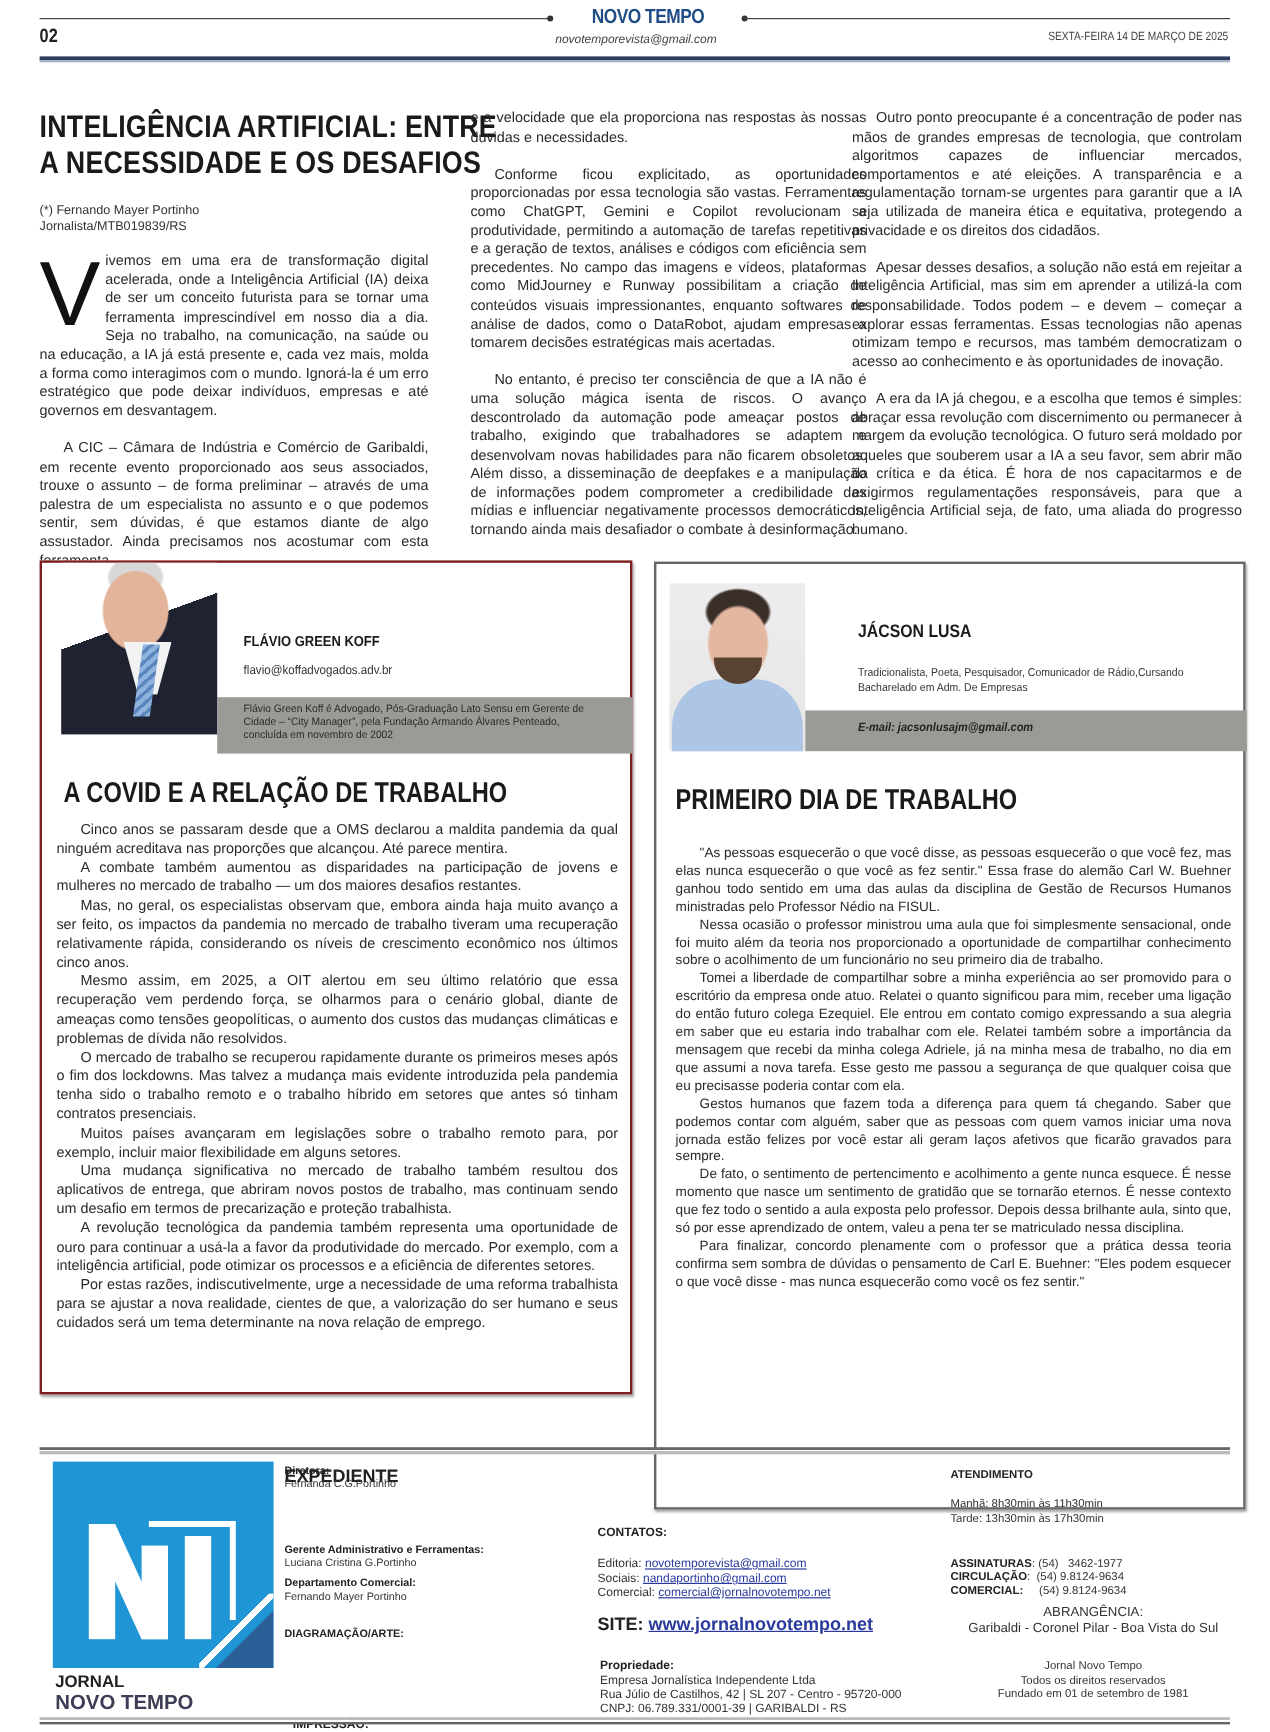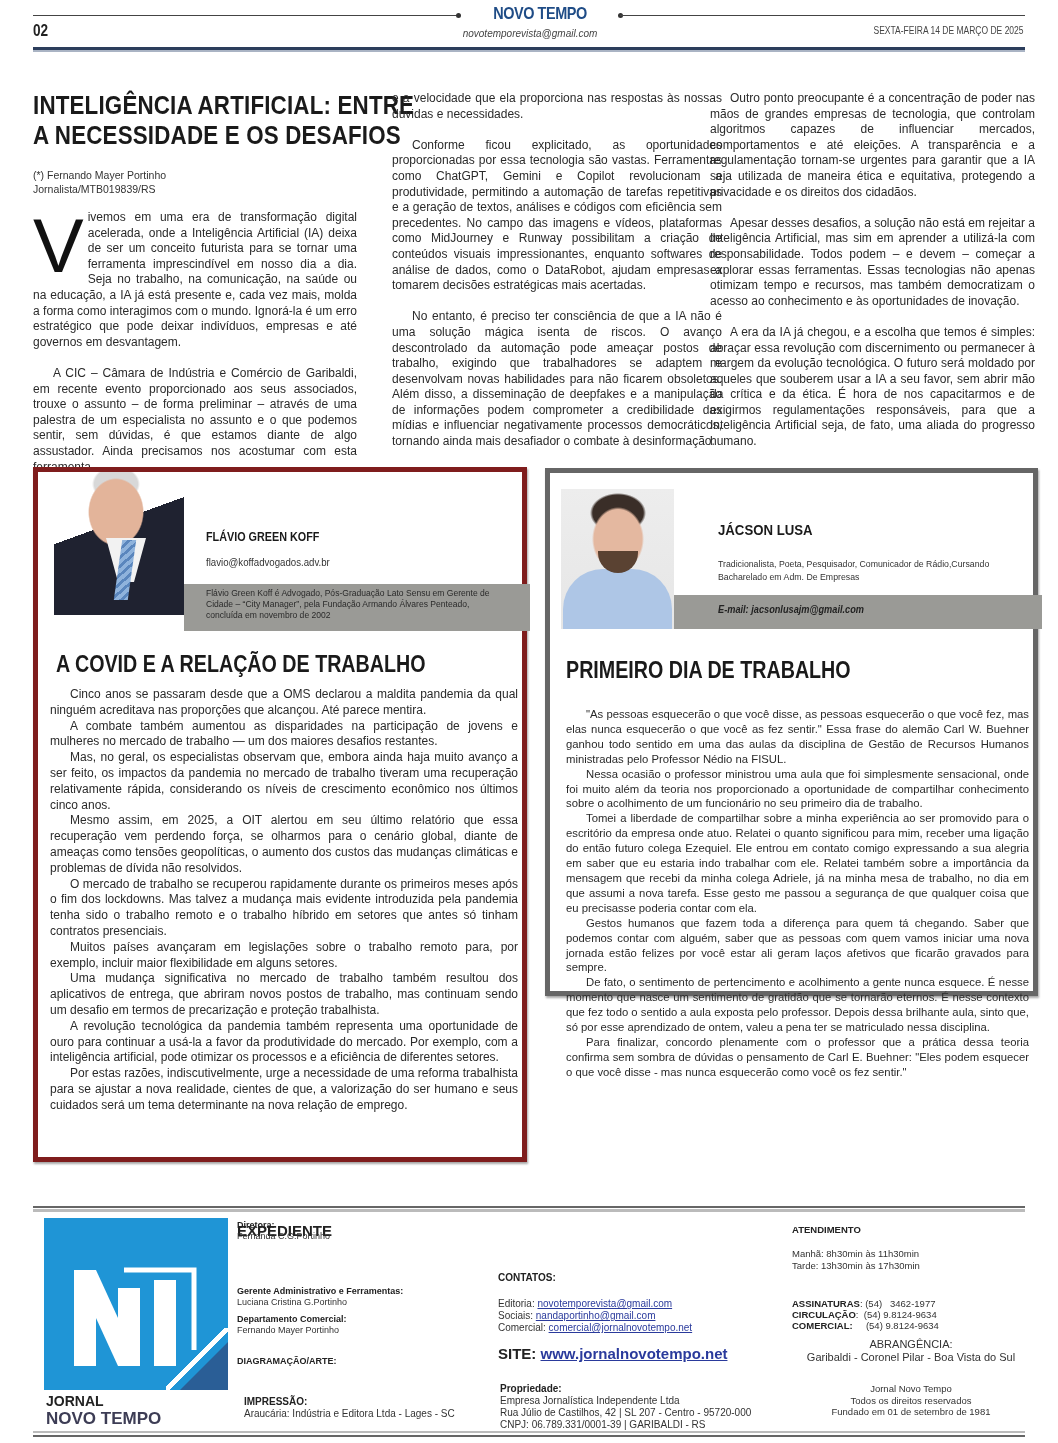--- a/index.html
+++ b/index.html
@@ -21,23 +21,23 @@
   .ia-byline { position: absolute; left: 33px; top: 168px; font-size: 10.5px; line-height: 14px; color: #333; }
   .col { position: absolute; font-size: 12px; line-height: 15.6px; text-align: justify; color: #2a2a2a; }
   .col p { text-indent: 20px; margin-bottom: 15.6px; }
   .col p.noindent { text-indent: 0; }
   .col-1 { left: 33px; top: 210px; width: 324px; }
   .col-2 { left: 392px; top: 91px; width: 330px; }
   .col-3 { left: 710px; top: 91px; width: 325px; }
   .dropcap { float: left; font-size: 76px; line-height: 60px; padding-top: 6px; margin-right: 4px; color: #111; font-weight: normal; }
 
   
-  .box { position: absolute; border: 5px solid #7f1d1d; box-shadow: 1px 2px 2px rgba(0,0,0,0.35); background: #fff; }
+  .box { position: absolute; border: 2px solid #7f1d1d; box-shadow: 1px 2px 2px rgba(0,0,0,0.35); background: #fff; }
   .box-left { left: 33px; top: 467px; width: 494px; height: 561px; height: 695px; }
-  .box-right { left: 545px; top: 468px; width: 493px; height: 528px; border-color: #666; }
+  .box-right { left: 545px; top: 468px; width: 493px; height: 790px; border-color: #666; }
 
   .author-photo { position: absolute; }
   .photo-koff { left: 16px; top: 0; width: 130px; height: 143px; background:
       radial-gradient(ellipse 28px 34px at 62px 40px, #e3b49a 0 95%, transparent 100%),
       radial-gradient(ellipse 24px 18px at 62px 12px, #d8d8d8 0 90%, transparent 100%),
       linear-gradient(160deg, transparent 0 38%, #1f2230 38% 100%);
       background-color: #fff; }
   .photo-koff .tie { position: absolute; left: 64px; top: 68px; width: 14px; height: 60px; background: repeating-linear-gradient(135deg, #8fb3dc 0 4px, #5a86bd 4px 7px); transform: skewX(-8deg); }
   .photo-koff .shirt { position: absolute; left: 52px; top: 66px; width: 40px; height: 44px; background: #f2f2f2; clip-path: polygon(0 0, 100% 0, 70% 100%, 30% 100%); }
   .photo-lusa { left: 11px; top: 16px; width: 113px; height: 140px; background:
@@ -72,21 +72,21 @@
   .logo .cut { position: absolute; right: 0; bottom: 0; width: 62px; height: 62px; background: linear-gradient(135deg, transparent 0 47%, #fff 47% 53%, transparent 53%); }
   .logo svg { position: absolute; left: 0; top: 0; }
   .logo-jornal { position: absolute; left: 46px; top: 1393px; font-weight: bold; font-size: 14px; color: #222; }
   .logo-nt { position: absolute; left: 46px; top: 1409px; font-weight: bold; font-size: 17px; color: #3d3d55; }
 
   .exp-title { position: absolute; left: 237px; top: 1222px; font-weight: bold; font-size: 15px; color: #222; }
   .exp-item { position: absolute; left: 237px; font-size: 9px; line-height: 11px; color: #333; }
   .exp-item b { display: block; color: #222; font-size: 9px; }
   .exp-diag { position: absolute; left: 237px; top: 1356px; font-weight: bold; font-size: 9px; color: #222; }
   .exp-impr { position: absolute; left: 244px; top: 1396px; font-size: 10px; line-height: 12px; color: #333; }
-  .exp-impr b { display: block; color: #222; }
+  .exp-impr b { display: block; color: #222; margin-top: 36px; }
 
   .contatos { position: absolute; left: 498px; top: 1272px; font-weight: bold; font-size: 10px; color: #222; }
   .contact-lines { position: absolute; left: 498px; top: 1298px; font-size: 10px; line-height: 12px; color: #333; }
   .contact-lines a { color: #2a3a9c; text-decoration: underline; }
   .site { position: absolute; left: 498px; top: 1345px; font-weight: bold; font-size: 15px; color: #222; }
   .site a { color: #2a3a9c; text-decoration: underline; }
   .prop { position: absolute; left: 500px; top: 1383px; font-size: 10px; line-height: 12px; color: #333; }
   .prop b { display: block; color: #222; }
 
   .atend-title { position: absolute; left: 792px; top: 1224px; font-weight: bold; font-size: 9.5px; color: #222; }

